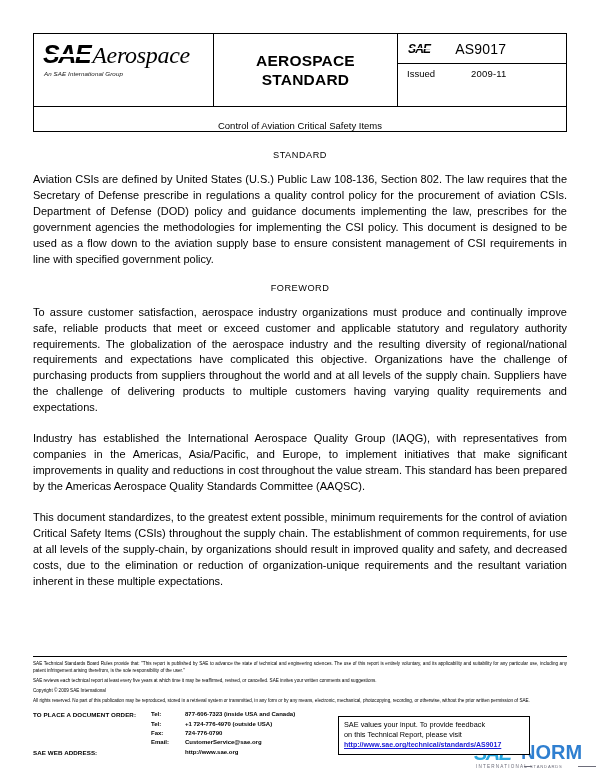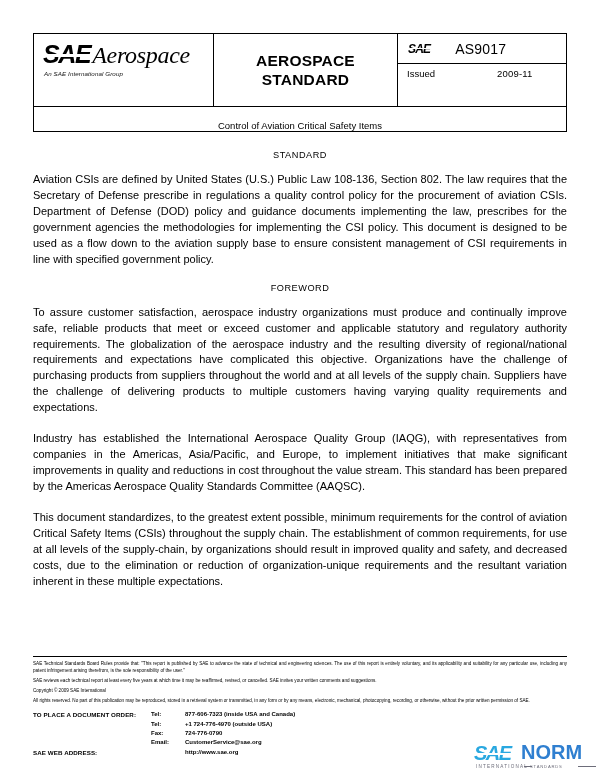--- a/index.html
+++ b/index.html
@@ -127,21 +127,20 @@
     font-size: 14px;
     margin-left: 24px;
     letter-spacing: 0.2px;
   }
   .meta-bot {
     flex: 1;
     display: flex;
     align-items: flex-start;
     padding: 4px 0 0 9px;
     font-size: 9.5px;
-    gap: 26px;
   }
   .meta-label { width: 64px; }
   .meta-value { letter-spacing: 0.2px; }
 
   .header-subject {
     border-top: 1.5px solid #000;
     height: 24px;
     display: flex;
     align-items: flex-end;
     justify-content: center;
@@ -365,20 +364,25 @@
         <span class="order-val">CustomerService@sae.org</span>
       </div>
       <div class="order-row">
         <span class="order-lead">SAE WEB ADDRESS:</span>
         <span class="order-key"></span>
         <span class="order-val plain">http://www.sae.org</span>
       </div>
     </div>
   </div>
 
+  <div class="feedback-box">
+    <div>SAE values your input. To provide feedback</div>
+    <div>on this Technical Report, please visit</div>
+    <div class="link">http://www.sae.org/technical/standards/AS9017</div>
+  </div>
 
   <div class="watermark">
     <span class="wm-a">SAE</span>
     <span class="wm-b">NORM</span>
     <span class="wm-sub1">INTERNATIONAL</span>
     <span class="wm-rule l"></span>
     <span class="wm-sub2">STANDARDS</span>
     <span class="wm-rule r"></span>
   </div>
 

